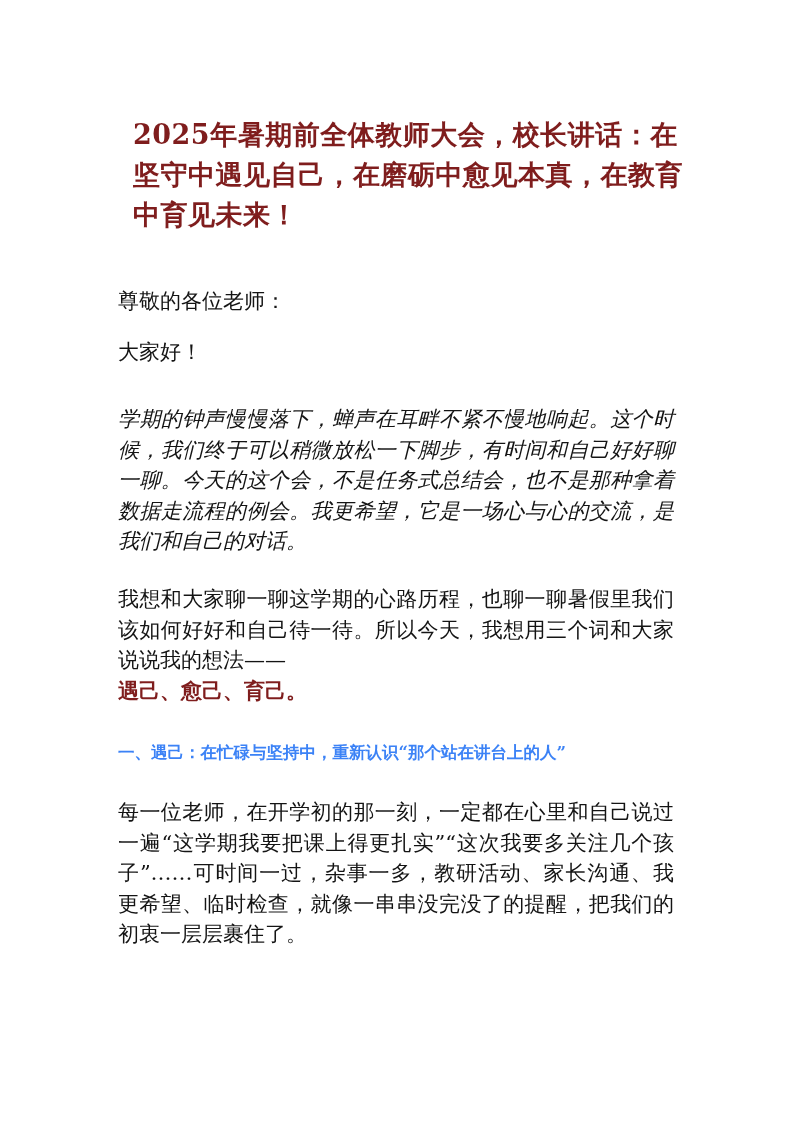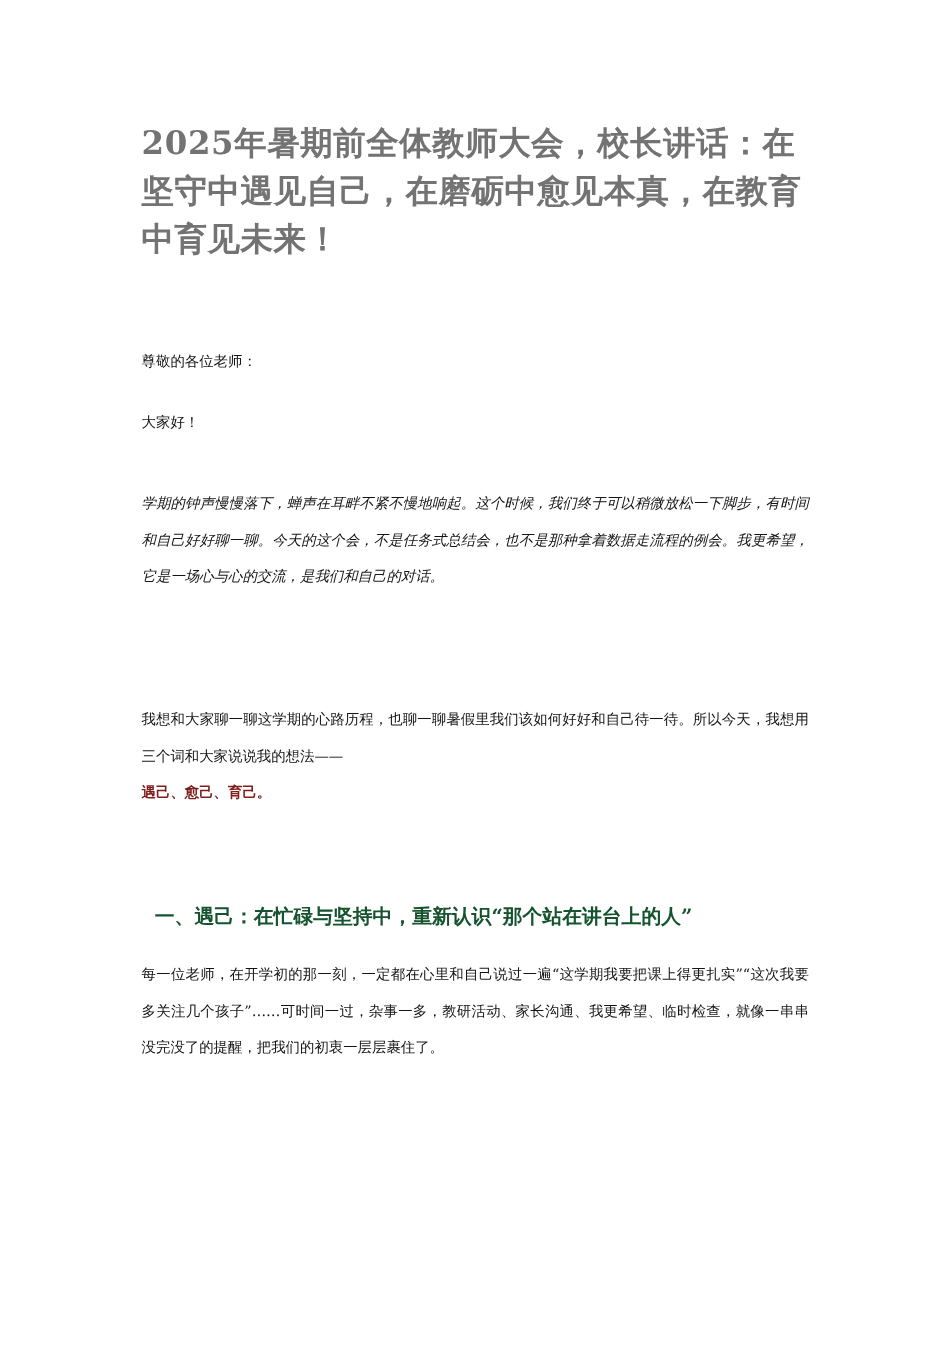--- a/index.html
+++ b/index.html
@@ -23,47 +23,47 @@
     }
     .title {
       position: absolute;
       top: 100px;
       left: 0;
       width: 560px;
       font-weight: bold;
       font-size: 27px;
       line-height: 40px;
       letter-spacing: 0.5px;
-      color: #737373;
-      margin: 0;
+      color: #7f1d1d;
+      margin: 15px;
     }
     .para {
       position: absolute;
       left: 0;
       width: 556px;
-      font-size: 12px;
+      font-size: 21px;
       line-height: 30.5px;
       text-align: justify;
       text-justify: inter-ideograph;
       margin: 0;
       color: #141414;
     }
     .bold {
       font-weight: bold;
       color: #7f1d1d;
     }
     .heading {
       position: absolute;
       left: 0;
       width: 560px;
       font-size: 16.5px;
       line-height: 30px;
       font-weight: bold;
-      margin: 11px;
-      color: #14532d;
+      margin: 0;
+      color: #3b82f6;
     }
   </style>
 </head>
 <body>
 
 <div class="page">
   <h1 class="title">2025年暑期前全体教师大会，校长讲话：在坚守中遇见自己，在磨砺中愈见本真，在教育中育见未来！</h1>
 
   <p class="para" style="top:286px;">尊敬的各位老师：</p>
 

